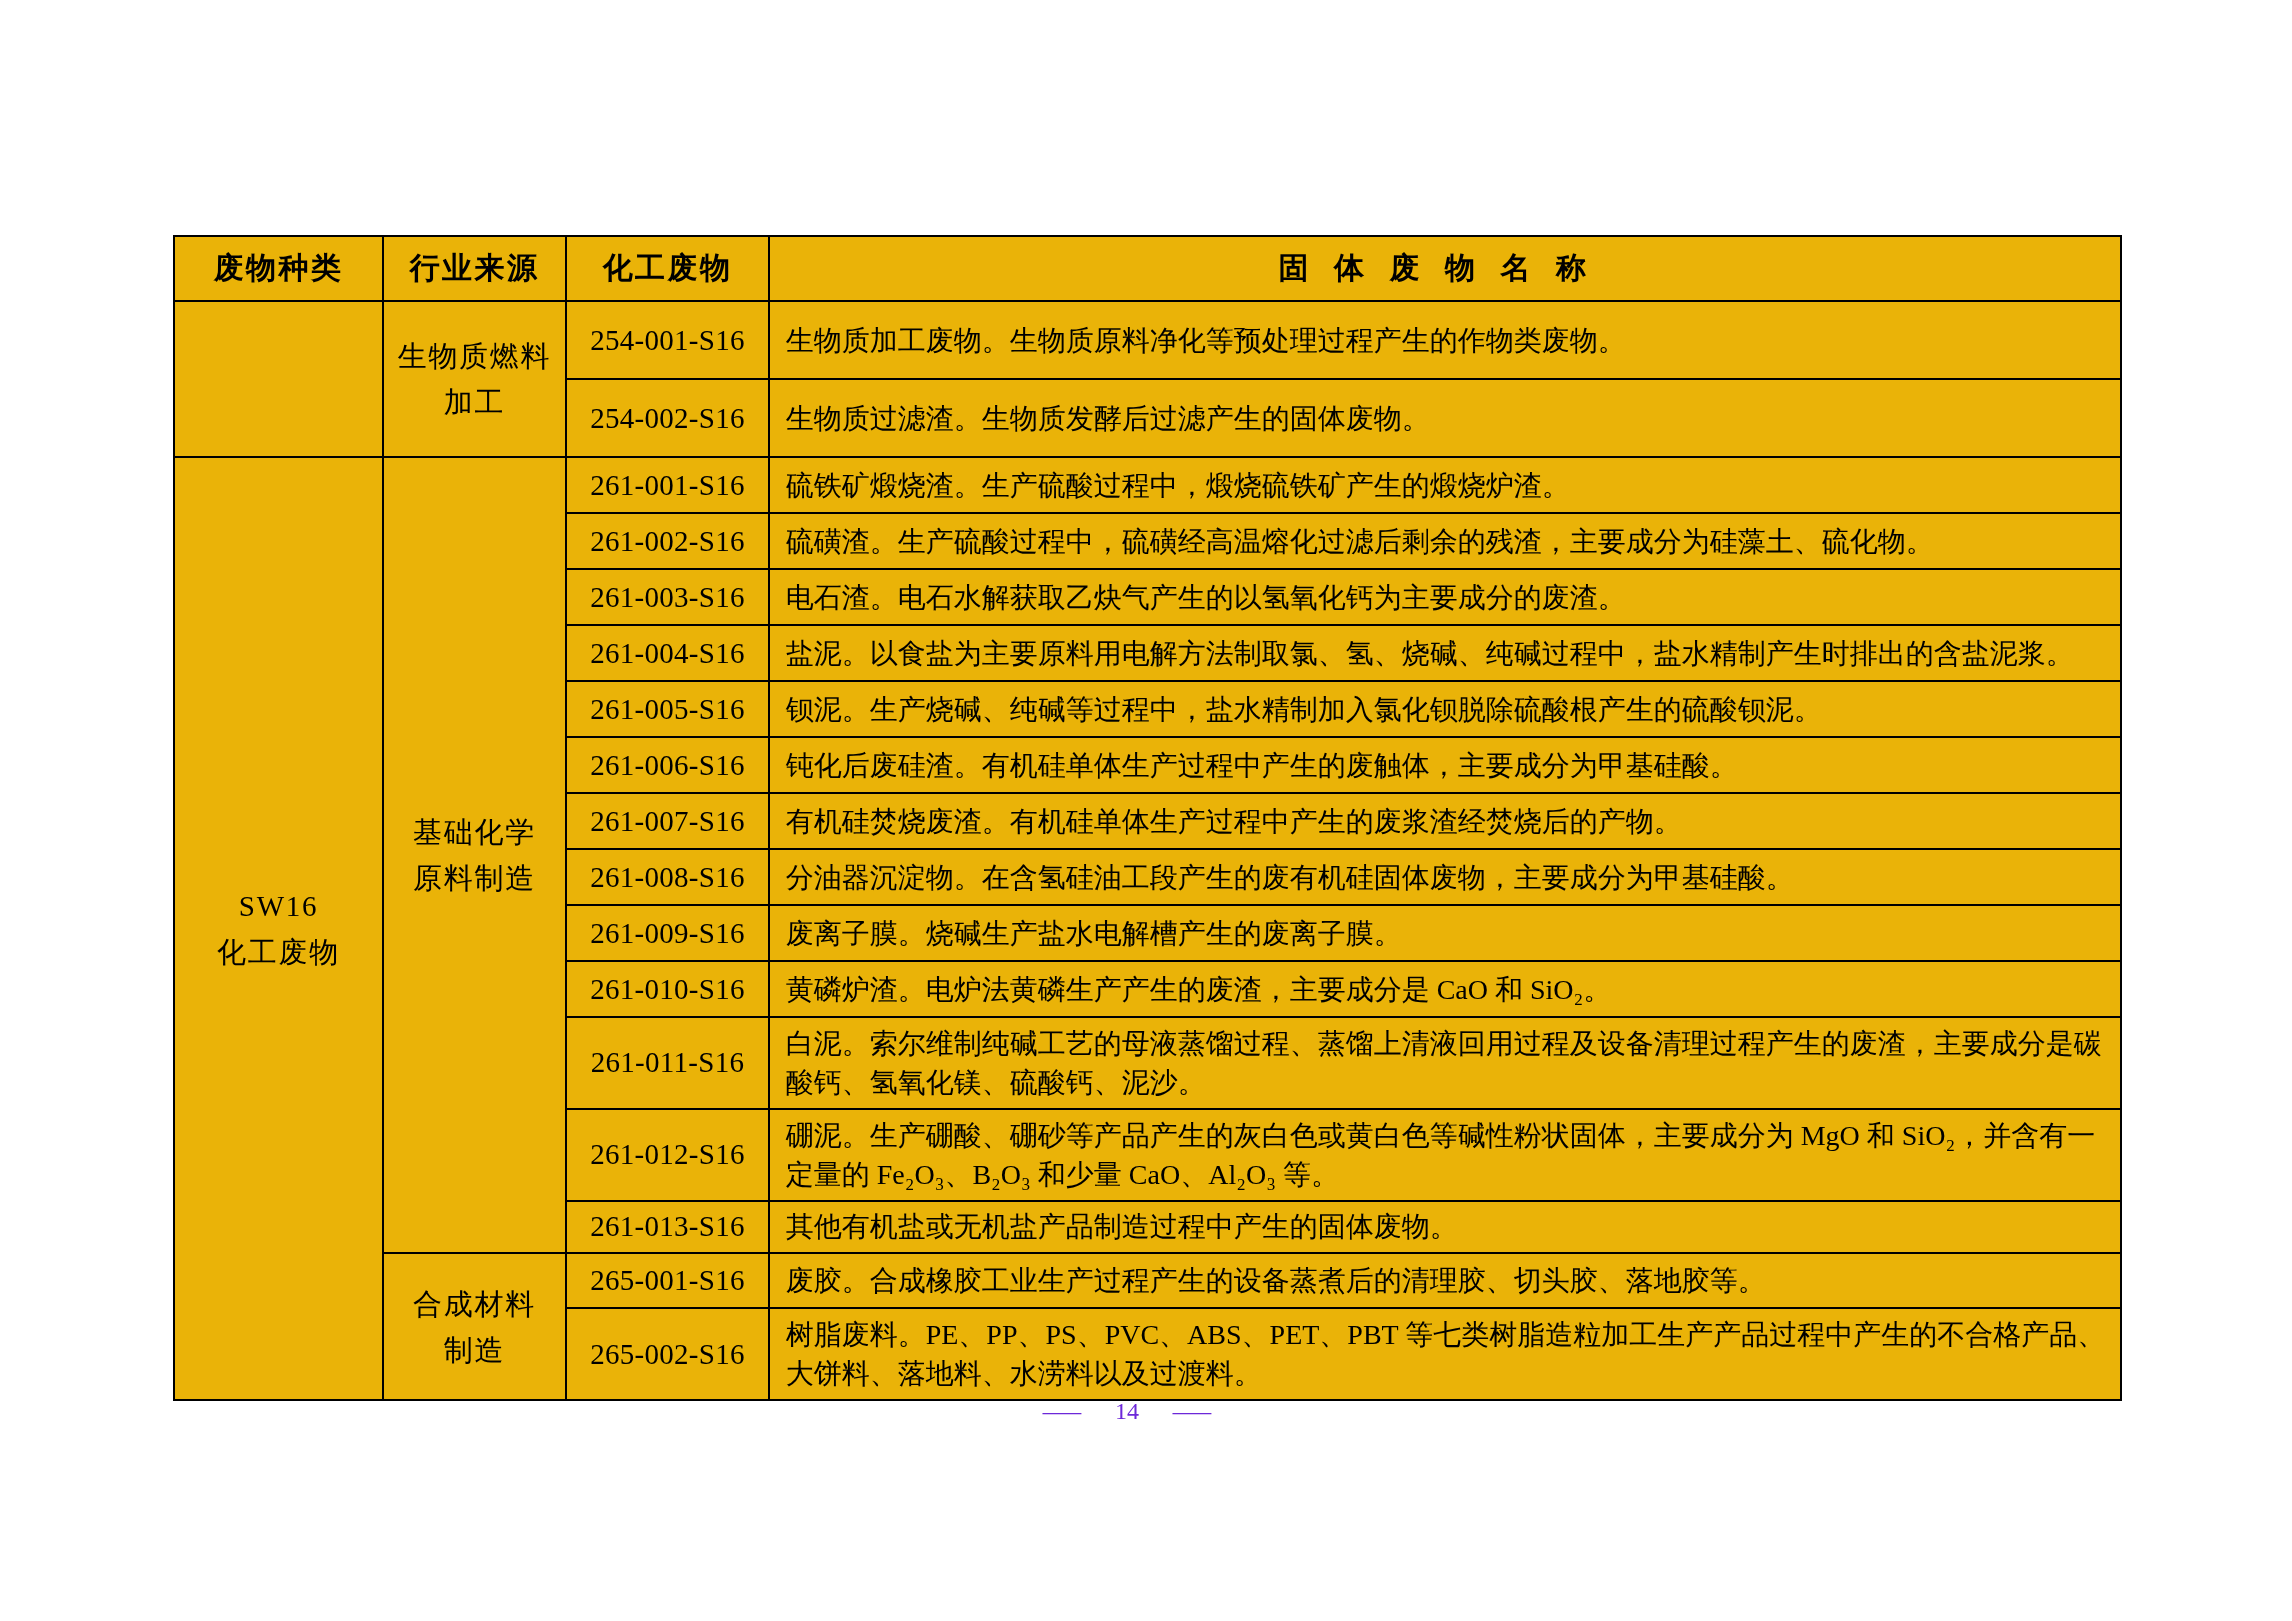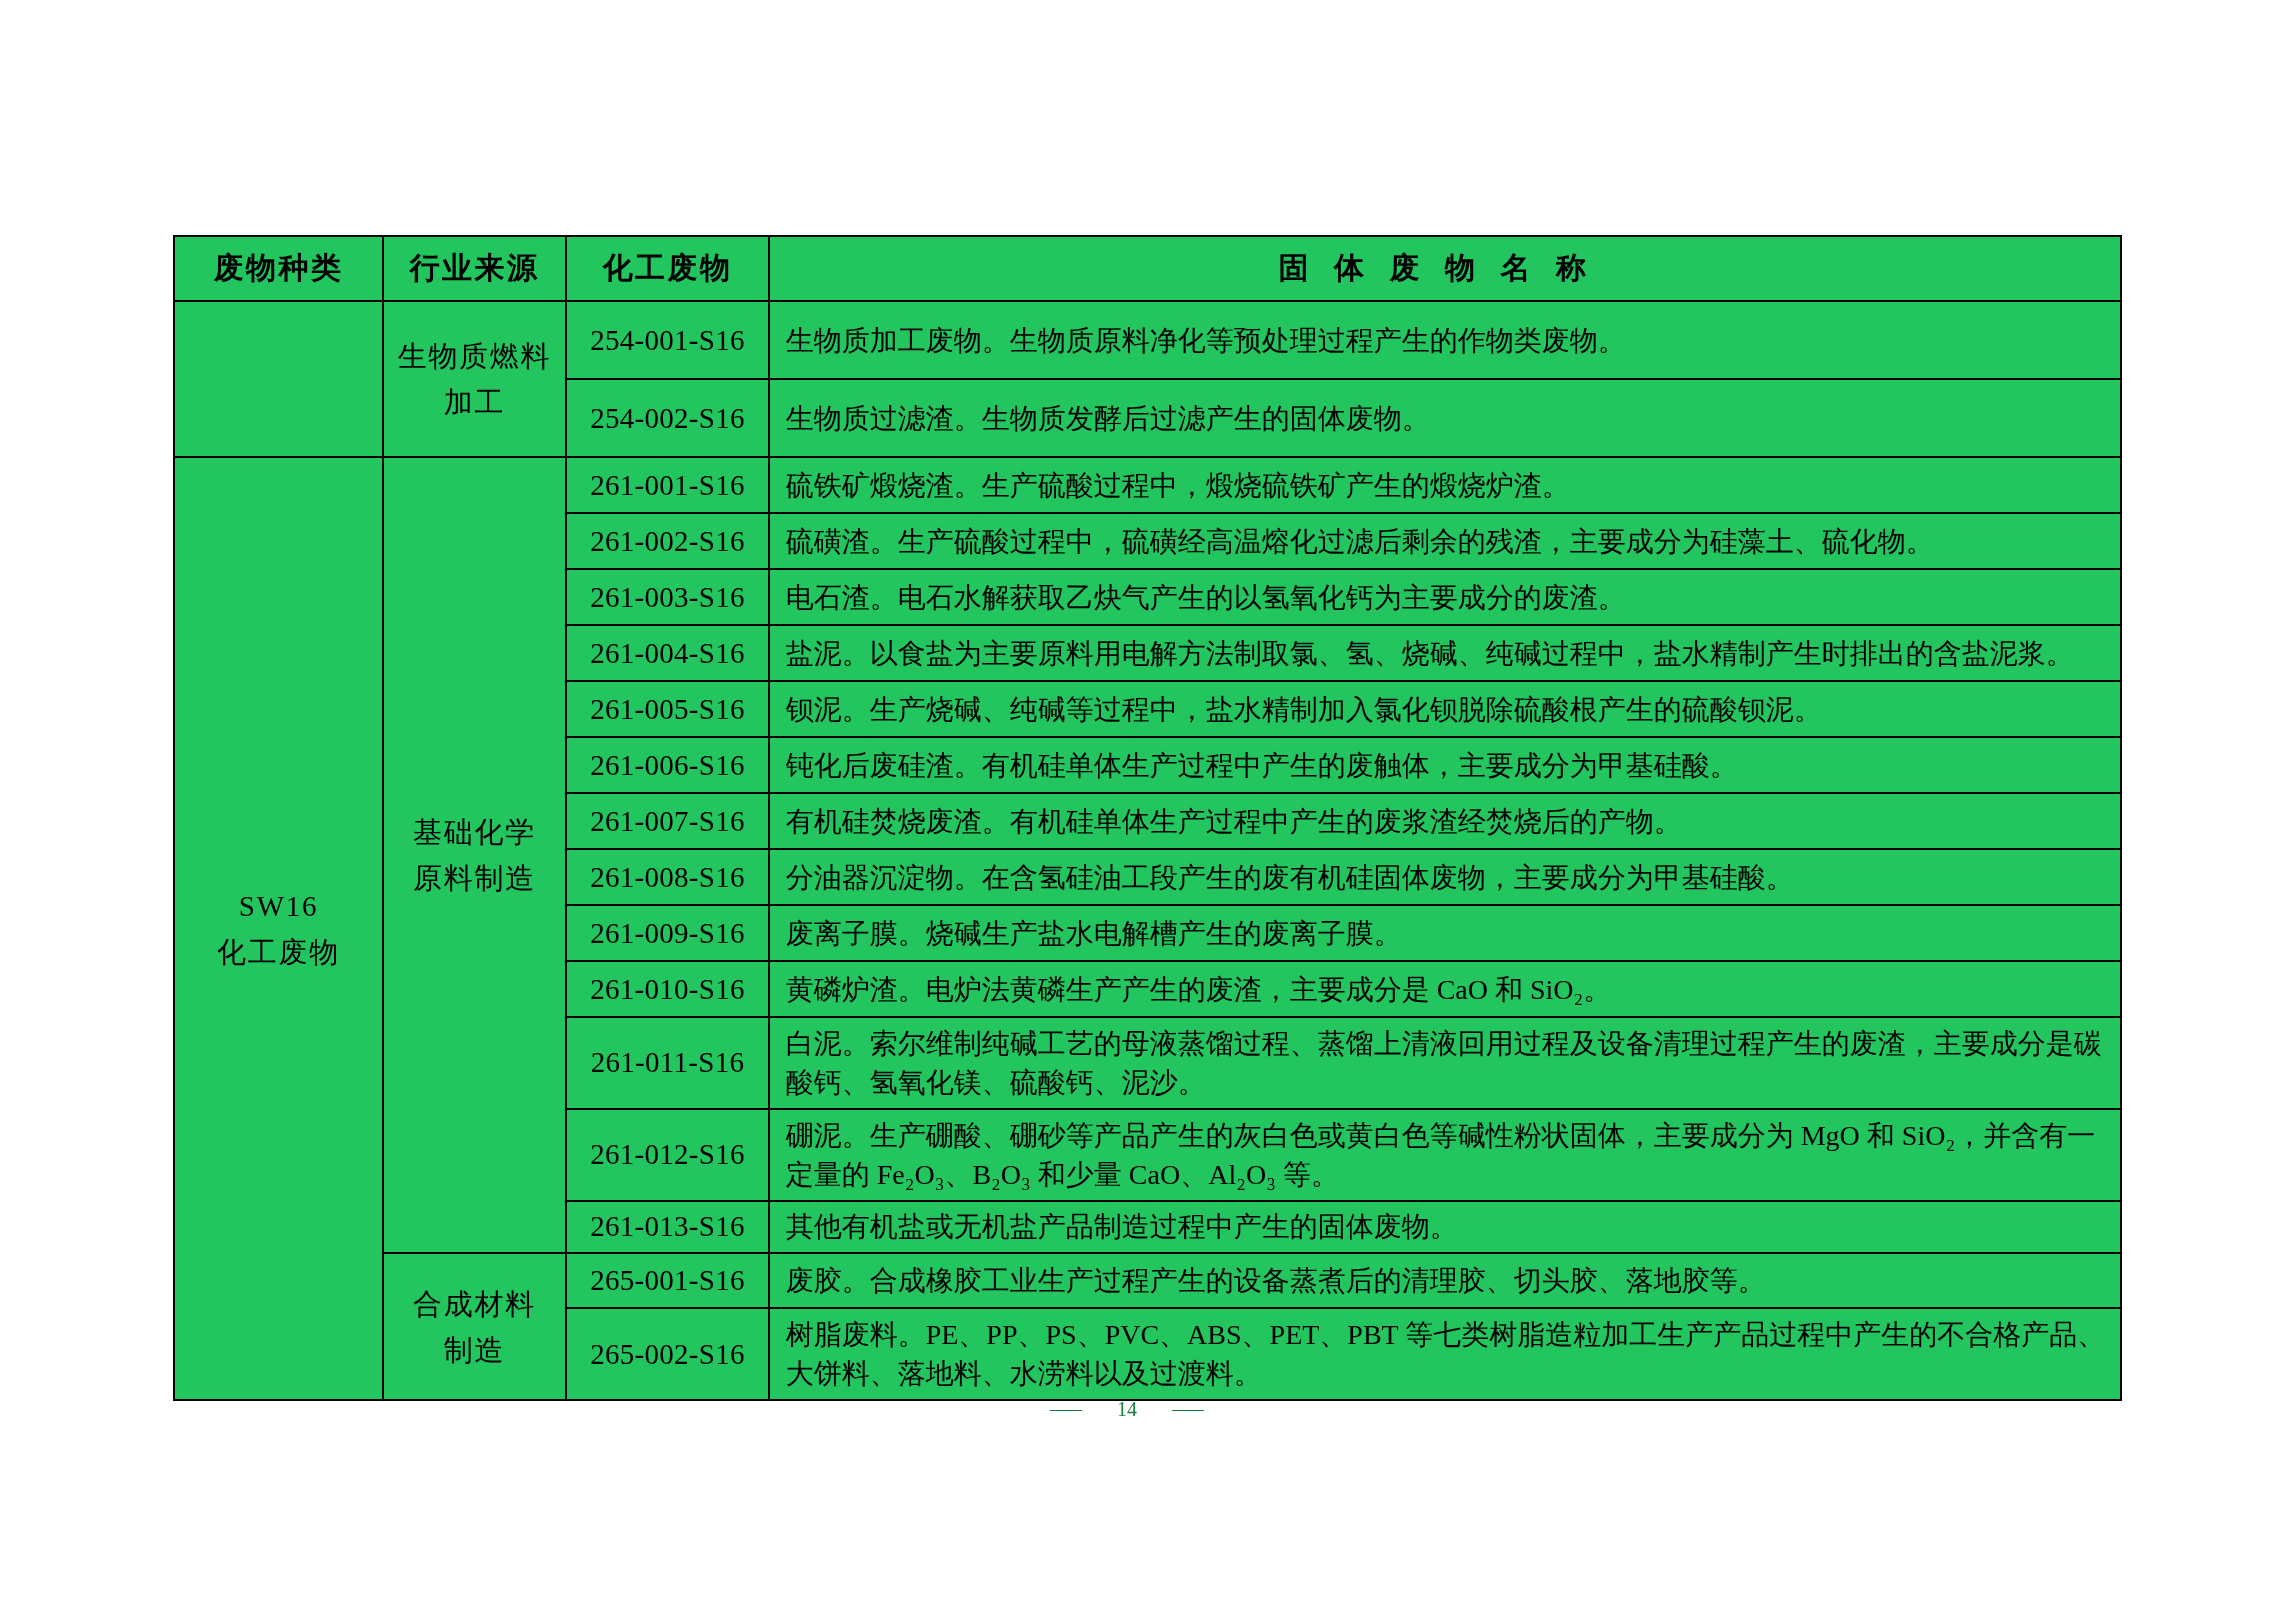--- a/index.html
+++ b/index.html
@@ -16,21 +16,21 @@
     color: #000000;
     overflow: hidden;
   }
   table.waste-table {
     position: absolute;
     left: 173px;
     top: 235px;
     width: 1947px;
     border-collapse: collapse;
     table-layout: fixed;
-    background: #22c55e;
+    background: #eab308;
   }
   table.waste-table th,
   table.waste-table td {
     border: 2px solid #000000;
     vertical-align: middle;
     overflow: hidden;
   }
   table.waste-table {
     border: 2.9px solid #000000;
   }
@@ -68,22 +68,22 @@
   tr.h-57  { height: 56px; }
   tr.h-84  { height: 82px; }
   tr.h-53  { height: 52px; }
   tr.h-56  { height: 55px; }
   .footer {
     position: absolute;
     left: 0;
     top: 1398px;
     width: 2254px;
     text-align: center;
-    font-size: 20px;
-    color: #15803d;
+    font-size: 24px;
+    color: #6d28d9;
   }
   .footer .dash {
     display: inline-block;
     margin: 0 41px;
     transform: scaleX(1.6);
   }
 </style>
 </head>
 <body>
 

